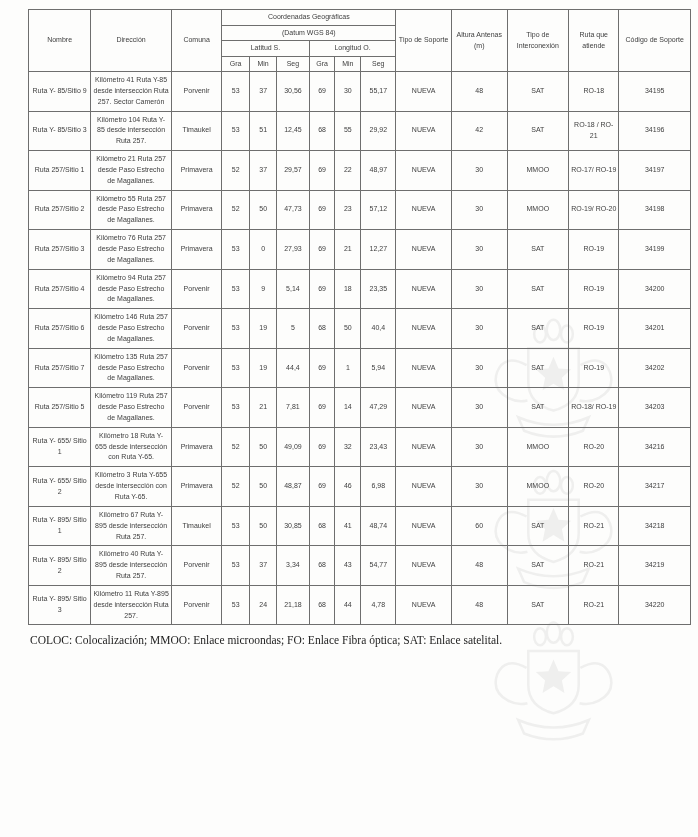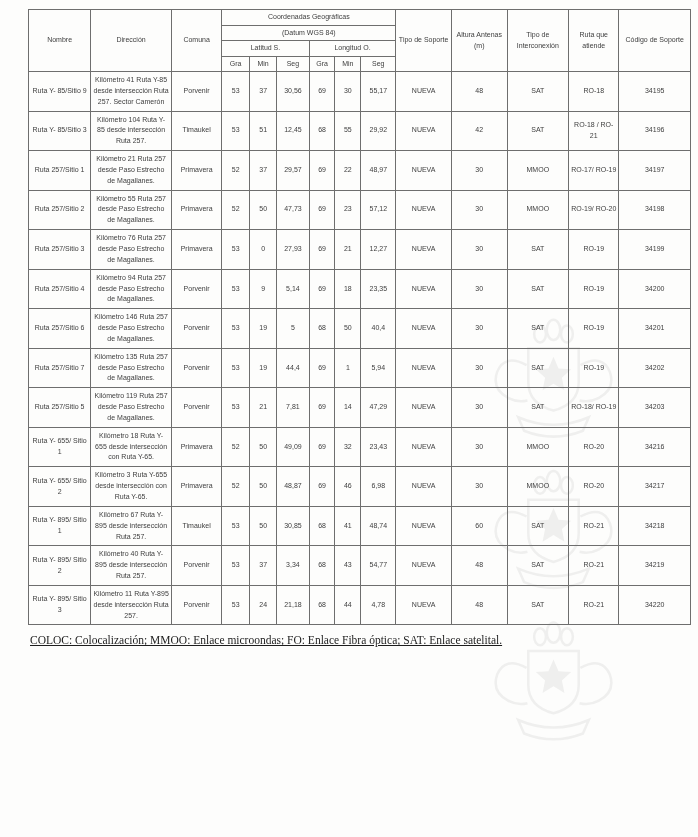--- a/index.html
+++ b/index.html
@@ -50,21 +50,20 @@
     padding: 2px 1px;
     line-height: 1.5;
   }
   .note {
     position: relative;
     z-index: 1;
     margin: 9px 0 0 30px;
     font-family: "Liberation Serif", serif;
     font-size: 11.5px;
     color: #1d1d1d;
-    text-decoration: underline;
   }
 </style>
 </head>
 <body>
 
 <div class="page">
 
   <svg class="watermark" viewBox="0 0 220 520" aria-hidden="true">
     <defs>
       <g id="crest" stroke="#8d8d8d" fill="none" stroke-width="3">

